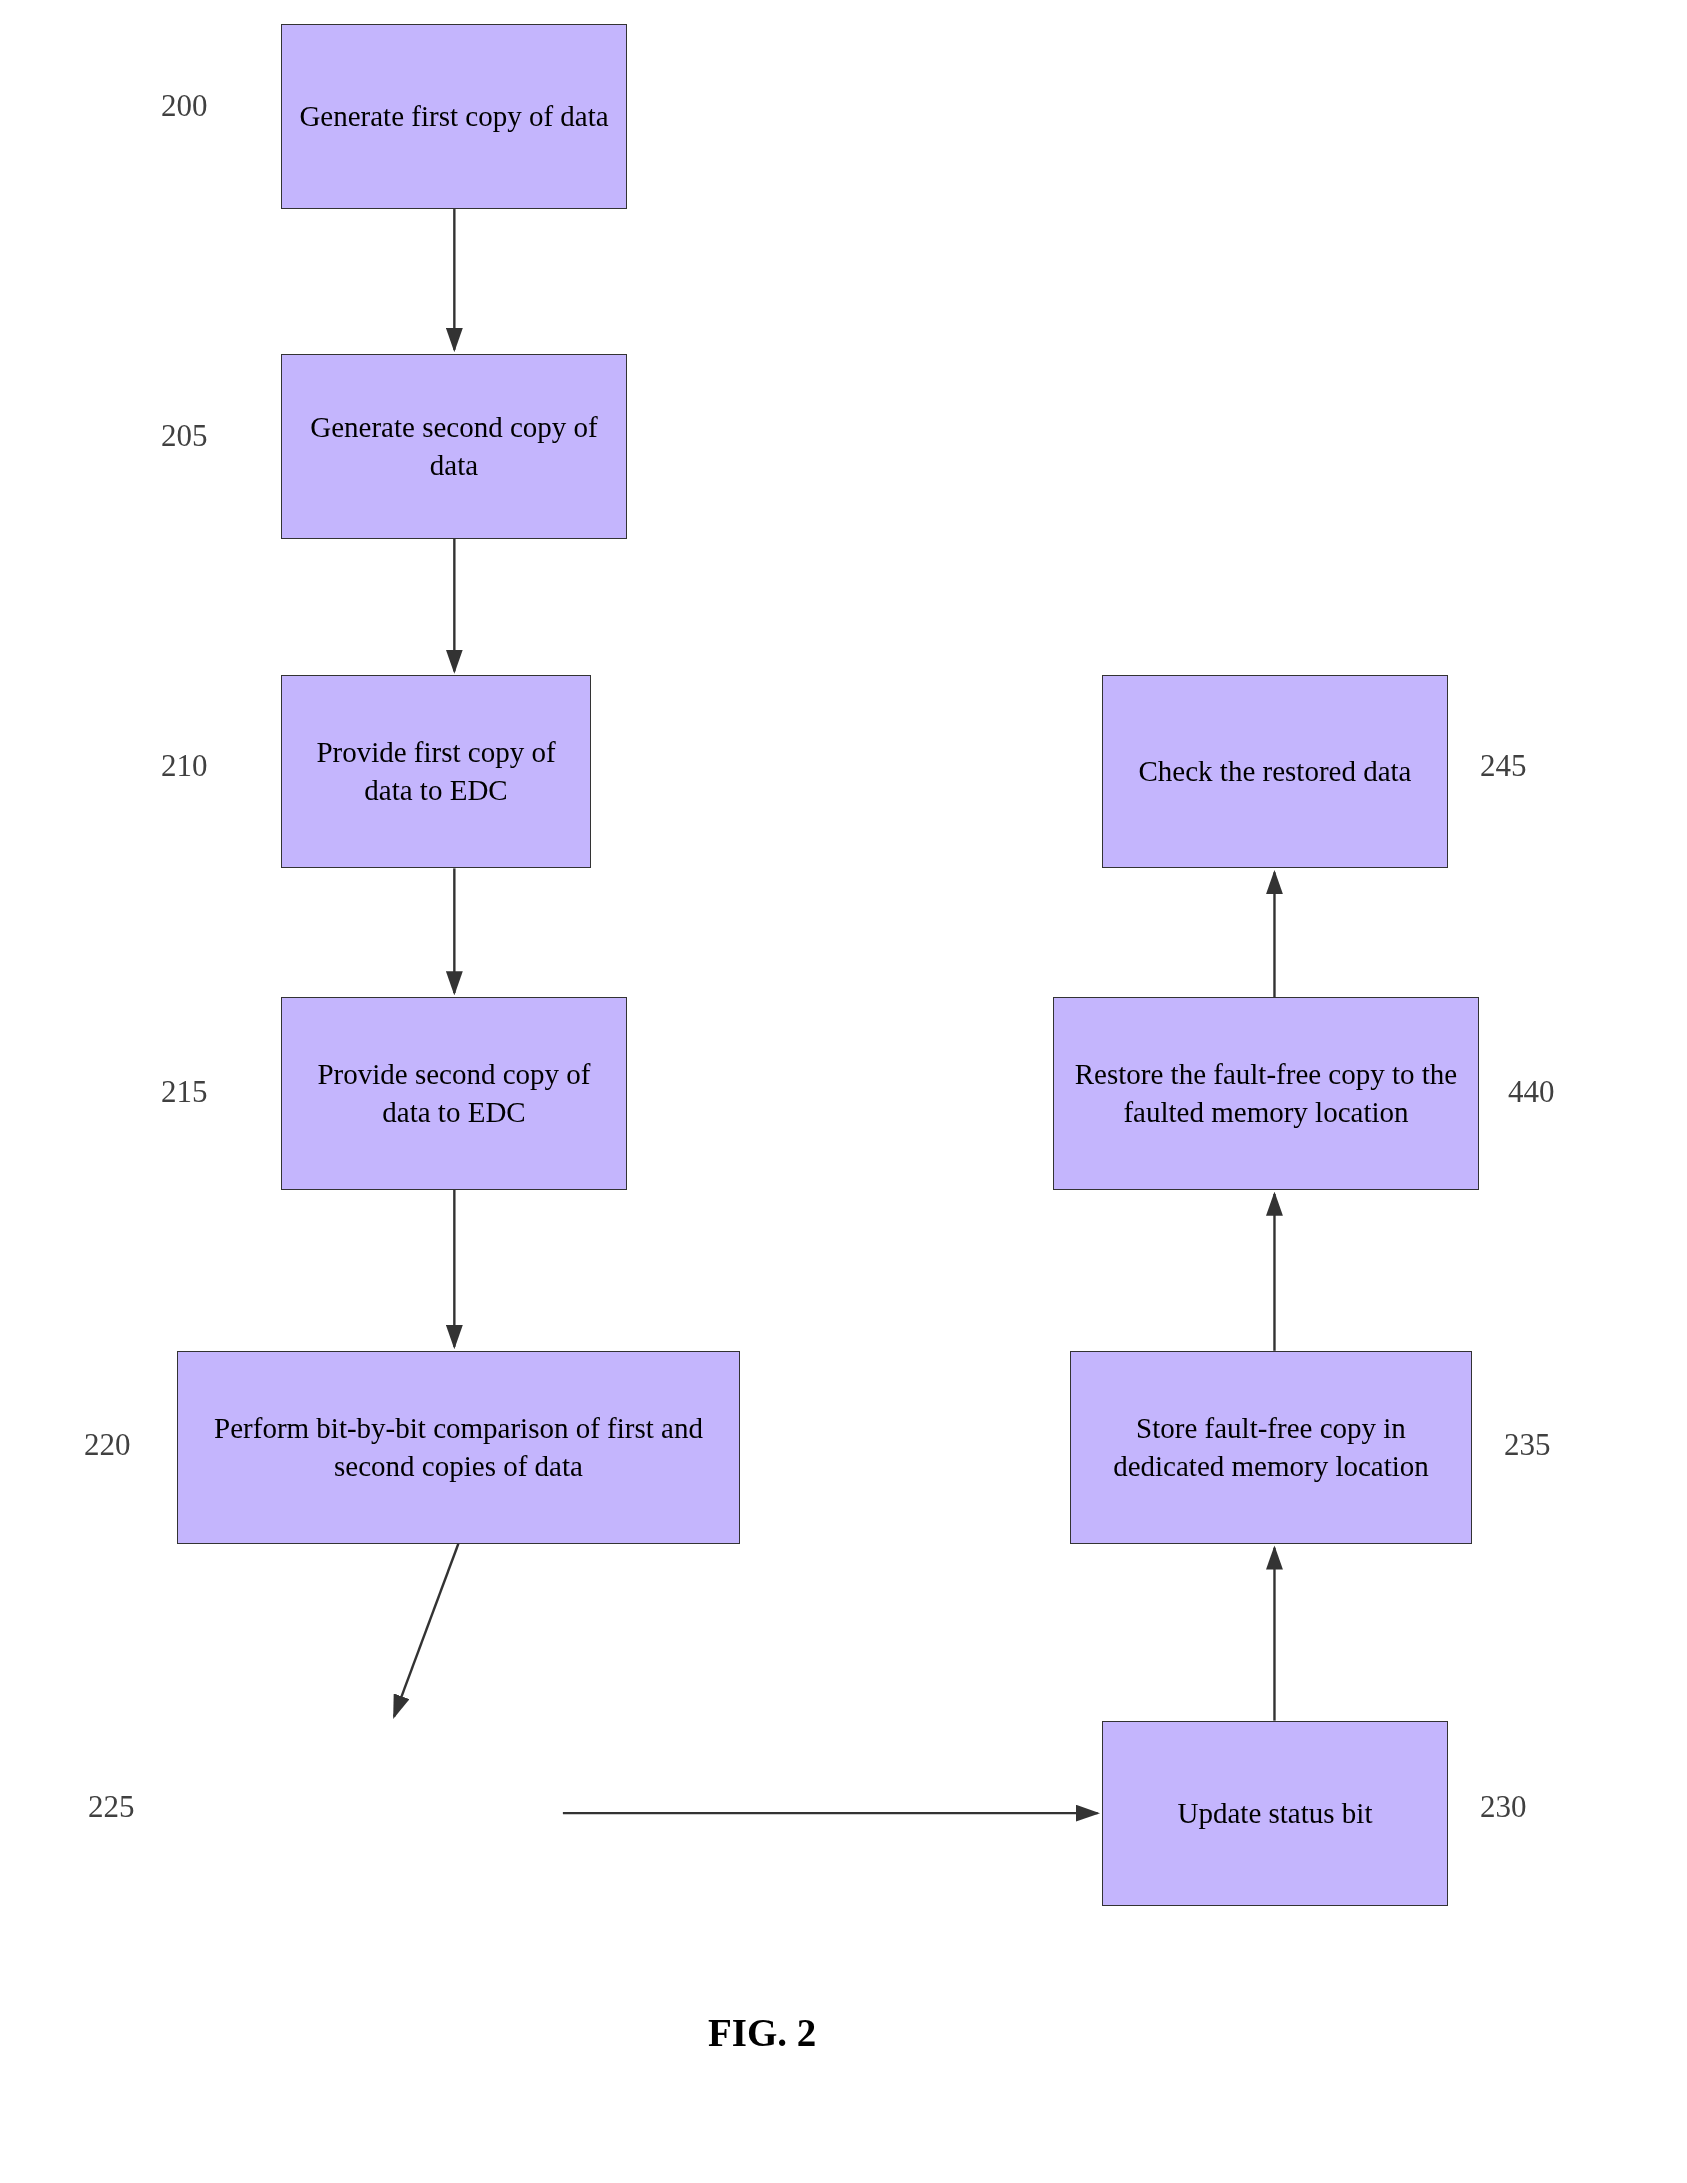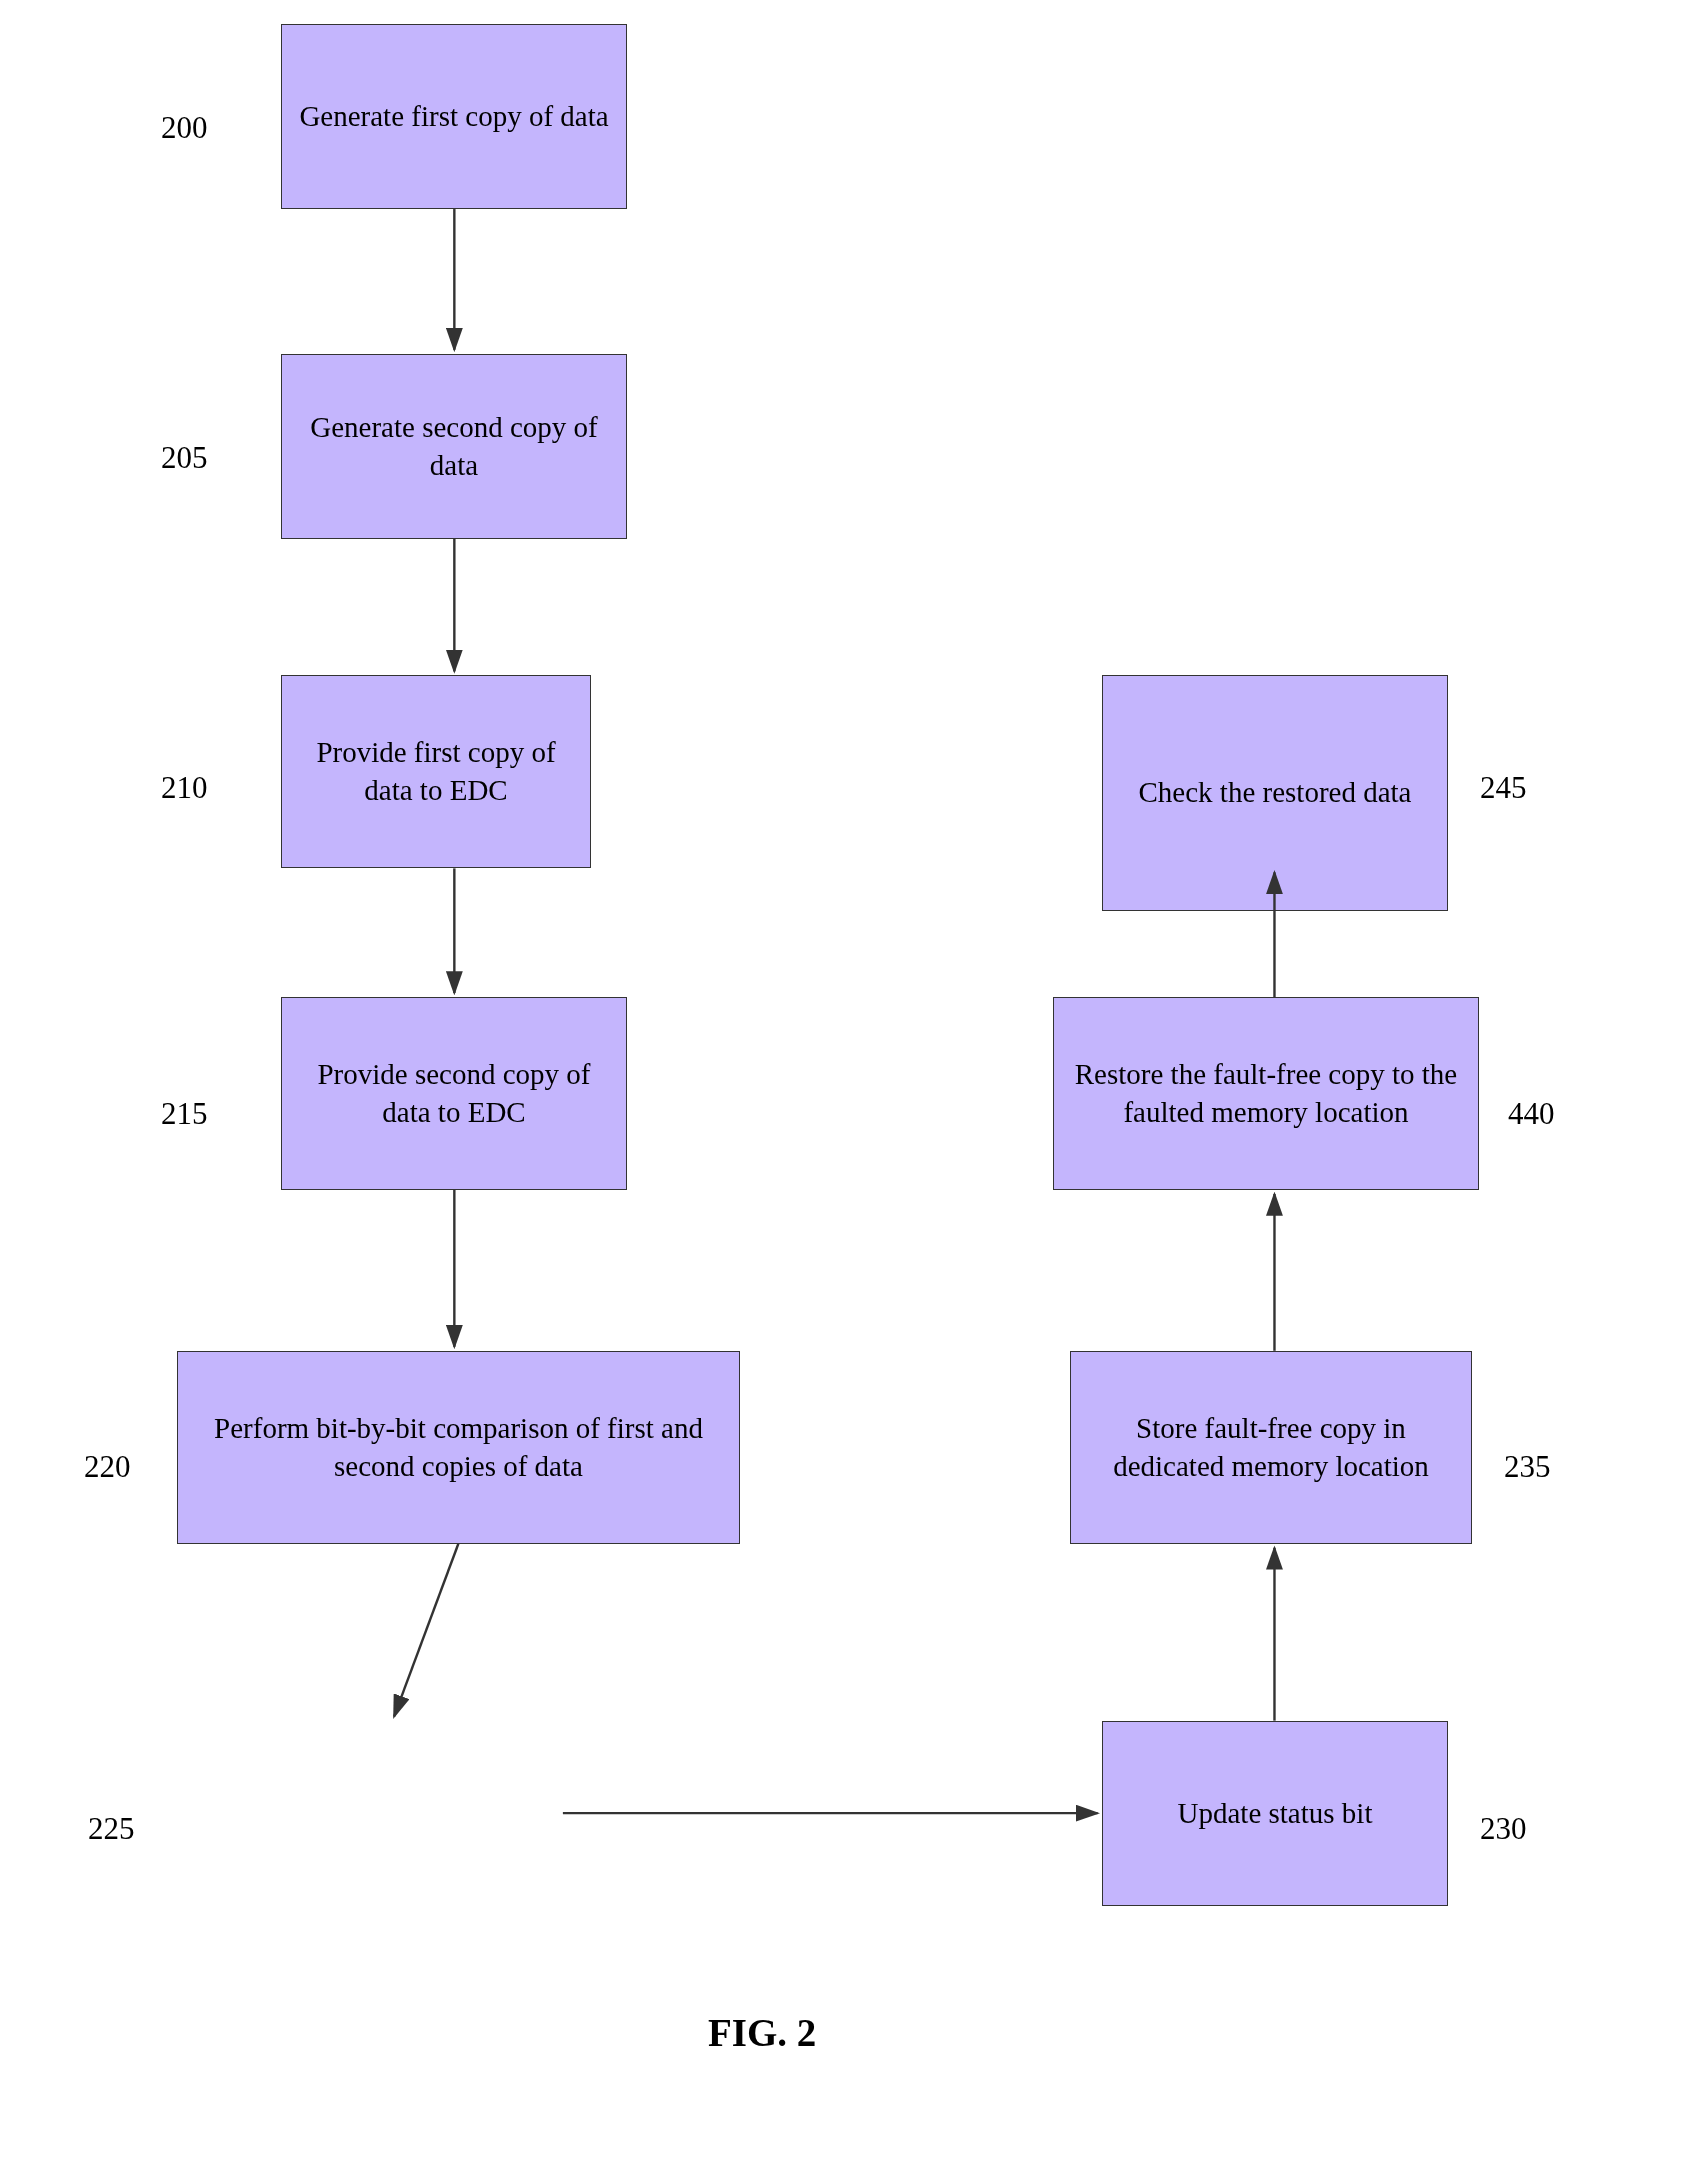--- a/index.html
+++ b/index.html
@@ -25,22 +25,21 @@
       align-items: center;
       justify-content: center;
       text-align: center;
       font-size: 29px;
       line-height: 1.3;
       padding: 8px;
     }
     .label {
       position: absolute;
       font-size: 31px;
-      color: #000000;
-      margin-top: 22px;
+      color: #404040;
     }
     
     .arrows-svg {
       position: absolute;
       top: 0; left: 0;
       width: 1687px;
       height: 2183px;
       pointer-events: none;
     }
     .fig-label {
@@ -91,21 +90,21 @@
   <div class="box" style="left:1070px; top:1351px; width:402px; height:193px;">
     <span>Store fault-free copy in dedicated memory location</span>
   </div>
   <div class="label" style="left:1504px; top:1427px;">235</div>
 
   <div class="box" style="left:1053px; top:997px; width:426px; height:193px;">
     <span>Restore the fault-free copy to the faulted memory location</span>
   </div>
   <div class="label" style="left:1508px; top:1074px;">440</div>
 
-  <div class="box" style="left:1102px; top:675px; width:346px; height:236px;">
+  <div class="box" style="left:1102px; top:675px; width:346px; height:193px;">
     <span>Check the restored data</span>
   </div>
   <div class="label" style="left:1480px; top:748px;">245</div>
 
   <div class="fig-label" style="left:708px; top:2010px;">FIG. 2</div>
 
   <svg class="arrows-svg" viewBox="0 0 2098 2715" width="1687" height="2183">
     <defs>
       <marker id="arrowhead" markerWidth="10" markerHeight="7" refX="9" refY="3.5" orient="auto">
         <polygon points="0 0, 10 3.5, 0 7" fill="#333"></polygon>

